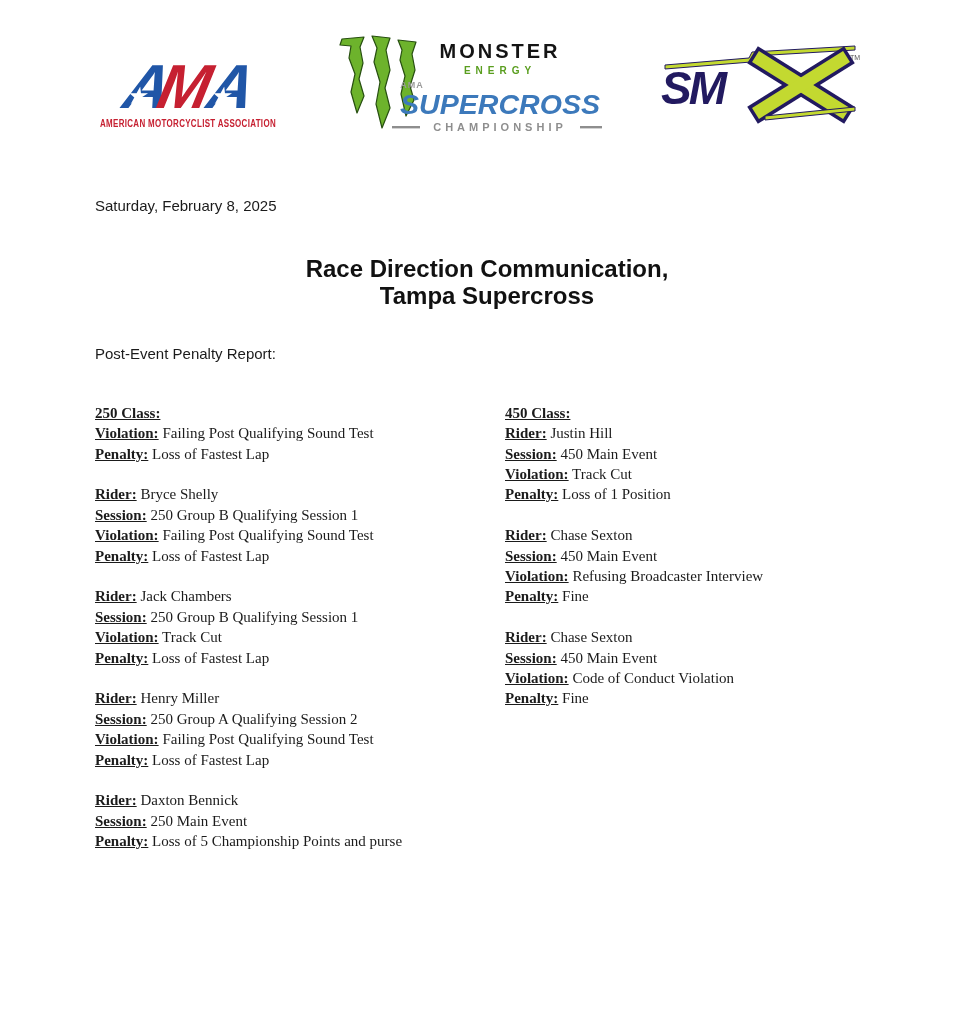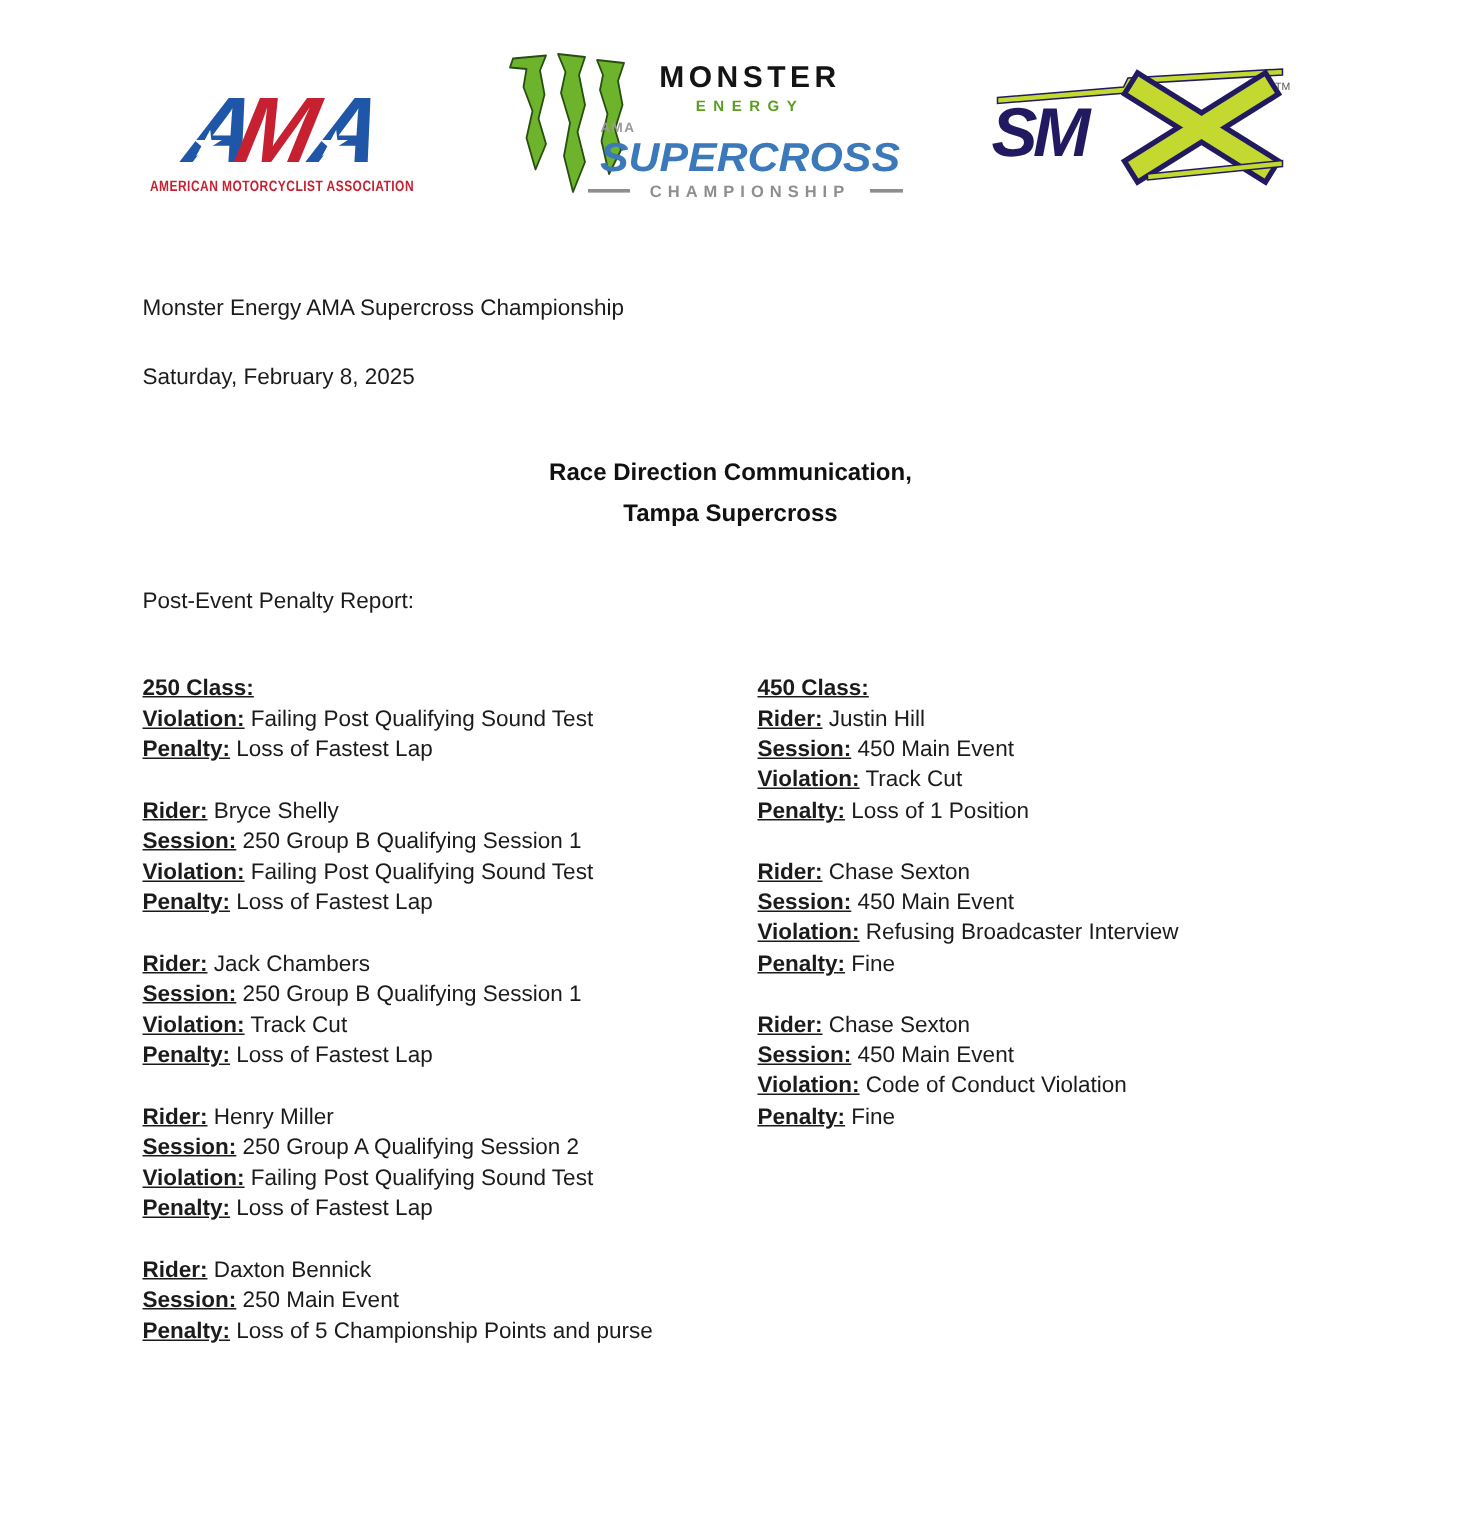--- a/index.html
+++ b/index.html
@@ -12,26 +12,26 @@
     display:flex;justify-content:space-between;align-items:flex-start;
     padding:30px 112px 0 98px;height:110px;box-sizing:content-box;
   }
   .logo-ama{margin-top:16px;}
   .logo-sx{margin-top:0;}
   .logo-smx{margin-top:6px;}
   .meta{margin:56px 95px 0 95px;}
   .meta p{margin:0;line-height:20.4px;}
   .meta p.first{margin-bottom:26px;}
   .doc-title{
-    margin:39px 0 0 0;text-align:center;font-size:16px;font-weight:bold;
+    margin:39px 0 0 0;text-align:center;font-size:24px;font-weight:bold;
     line-height:27px;color:#111;
   }
   .report-label{margin:35px 95px 0 95px;line-height:20.4px;}
   .columns{display:flex;margin:38px 0 0 95px;}
-  .col{width:410px;flex:0 0 410px;}
+  .col{width:410px;flex:0 0 410px;font-family:Liberation Serif, serif;}
   .col .line{line-height:20.4px;white-space:nowrap;}
   .class-header{font-weight:bold;text-decoration:underline;line-height:20.4px;}
   .lbl{font-weight:bold;text-decoration:underline;}
   .entry{margin:0 0 20.4px 0;}
   .entry:last-child{margin-bottom:0;}
   .pline2{line-height:20.4px;padding-left:60px;}
   svg text{font-family:"Liberation Sans","DejaVu Sans",sans-serif;}
 </style>
 </head>
 <body>
@@ -72,21 +72,20 @@
       <path d="M104,24 L184,74" stroke="#c3d930" stroke-width="13" stroke-linecap="square" fill="none"></path>
       <path d="M184,24 L104,74" stroke="#c3d930" stroke-width="13" stroke-linecap="square" fill="none"></path>
     </g>
     <text x="4" y="68" font-size="46" font-weight="bold" font-style="italic" letter-spacing="-3" fill="#221a60">SM</text>
     <polygon points="108,80 198,71 198,75 108,84" fill="#c3d930" stroke="#221a60" stroke-width="1"></polygon>
     <text x="193" y="24" font-size="7" fill="#555555">TM</text>
   </svg>
 </div>
 
 <div class="meta">
-  <p class="first">Monster Energy AMA Supercross Championship</p>
   <p>Saturday, February 8, 2025</p>
 </div>
 
 <h1 class="doc-title">
   <span>Race Direction Communication,</span><br>
   <span>Tampa Supercross</span>
 </h1>
 
 <p class="report-label">Post-Event Penalty Report:</p>
 

